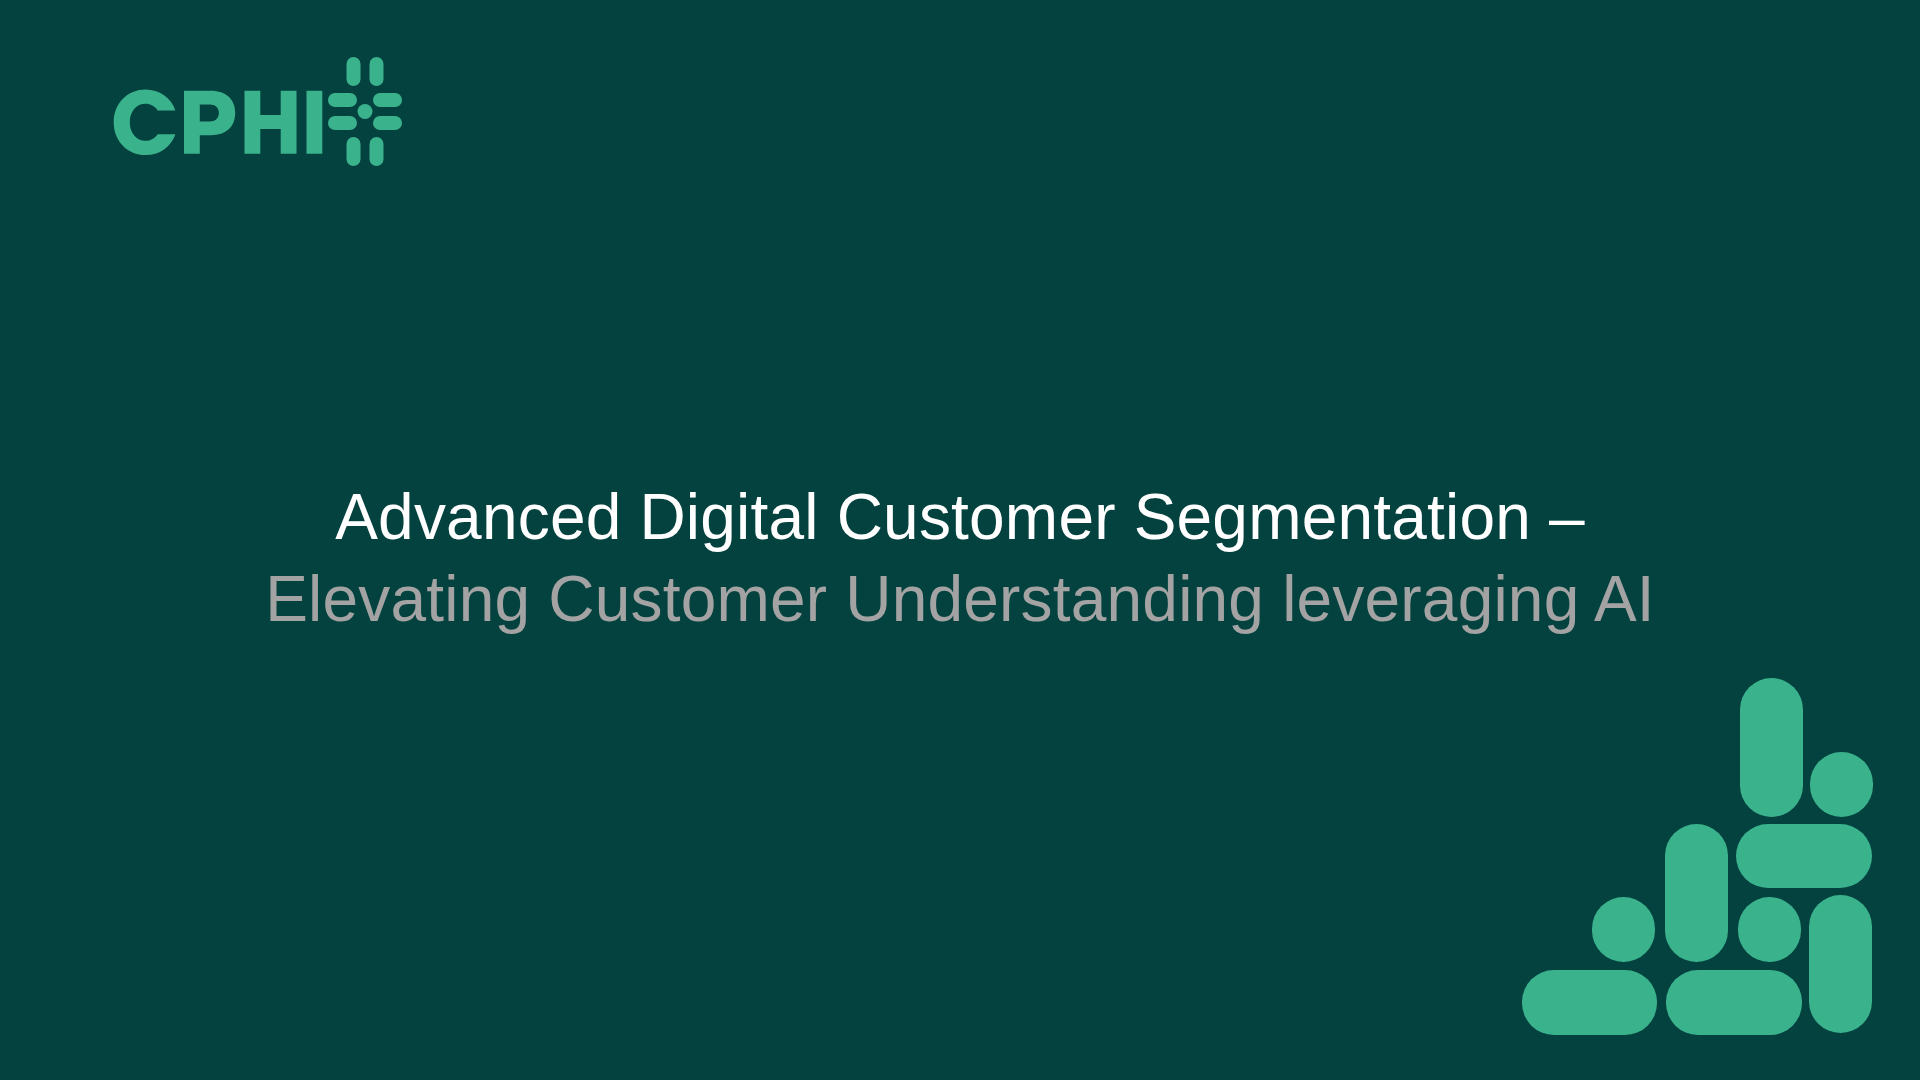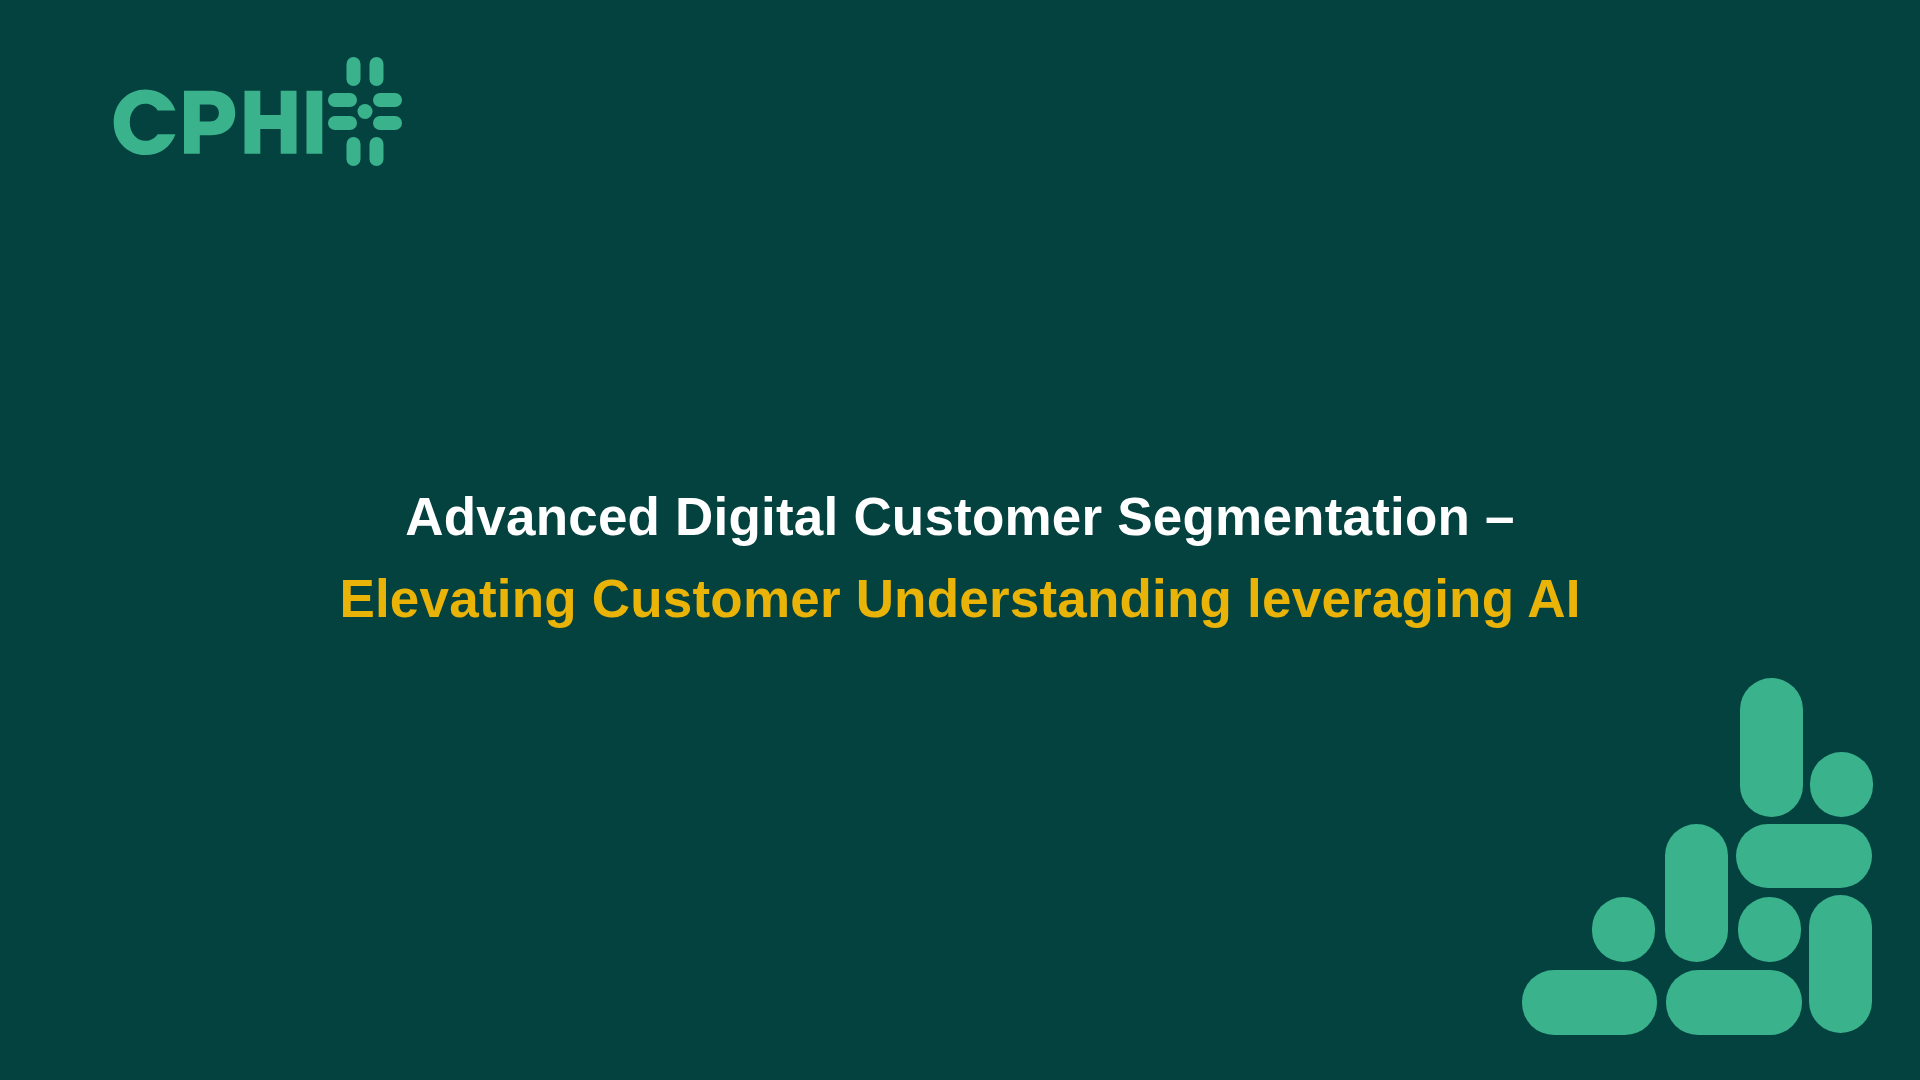--- a/index.html
+++ b/index.html
@@ -37,22 +37,22 @@
     position:absolute;
     left:0; right:0;
     top:476px;
     text-align:center;
     padding:0 160px;
   }
   .title-line {
     display:block;
     color:#ffffff;
     font-family:"Liberation Sans", sans-serif;
-    font-size:53px;
-    font-weight:700;
+    font-size:64px;
+    font-weight:400;
     letter-spacing:0.2px;
     line-height:82px;
     white-space:nowrap;
   }
 
   
   .motif {
     position:absolute;
     left:1510px;
     top:670px;
@@ -95,21 +95,21 @@
         <rect x="248.5" y="82" width="14" height="29" rx="7"></rect>
         <rect x="271.5" y="82" width="14" height="29" rx="7"></rect>
 
         <circle cx="267" cy="56.5" r="7.5"></circle>
       </g>
     </svg>
   </div>
 
   <div class="title-block">
     <span class="title-line" style="color: rgb(255, 255, 255);">Advanced Digital Customer Segmentation –</span>
-    <span class="title-line" style="color: #eab308;">Elevating Customer Understanding leveraging AI</span>
+    <span class="title-line" style="color: #a3a3a3;">Elevating Customer Understanding leveraging AI</span>
   </div>
 
   <div class="motif" id="motif">
       <div class="shape" style="left: 230px; top: 8px; width: 63px; height: 139px; border-radius: 32px; background: rgb(58, 179, 141);"></div>
       <div class="shape" style="left: 300px; top: 82px; width: 63px; height: 65px; border-radius: 33px; background: rgb(58, 179, 141);"></div>
       <div class="shape" style="left: 155px; top: 154px; width: 63px; height: 138px; border-radius: 32px; background: rgb(58, 179, 141);"></div>
       <div class="shape" style="left: 226px; top: 154px; width: 136px; height: 64px; border-radius: 32px; background: rgb(58, 179, 141);"></div>
       <div class="shape" style="left: 82px; top: 227px; width: 63px; height: 65px; border-radius: 33px; background: rgb(58, 179, 141);"></div>
       <div class="shape" style="left: 228px; top: 227px; width: 63px; height: 65px; border-radius: 33px; background: rgb(58, 179, 141);"></div>
       <div class="shape" style="left: 299px; top: 225px; width: 63px; height: 138px; border-radius: 32px; background: rgb(58, 179, 141);"></div>

